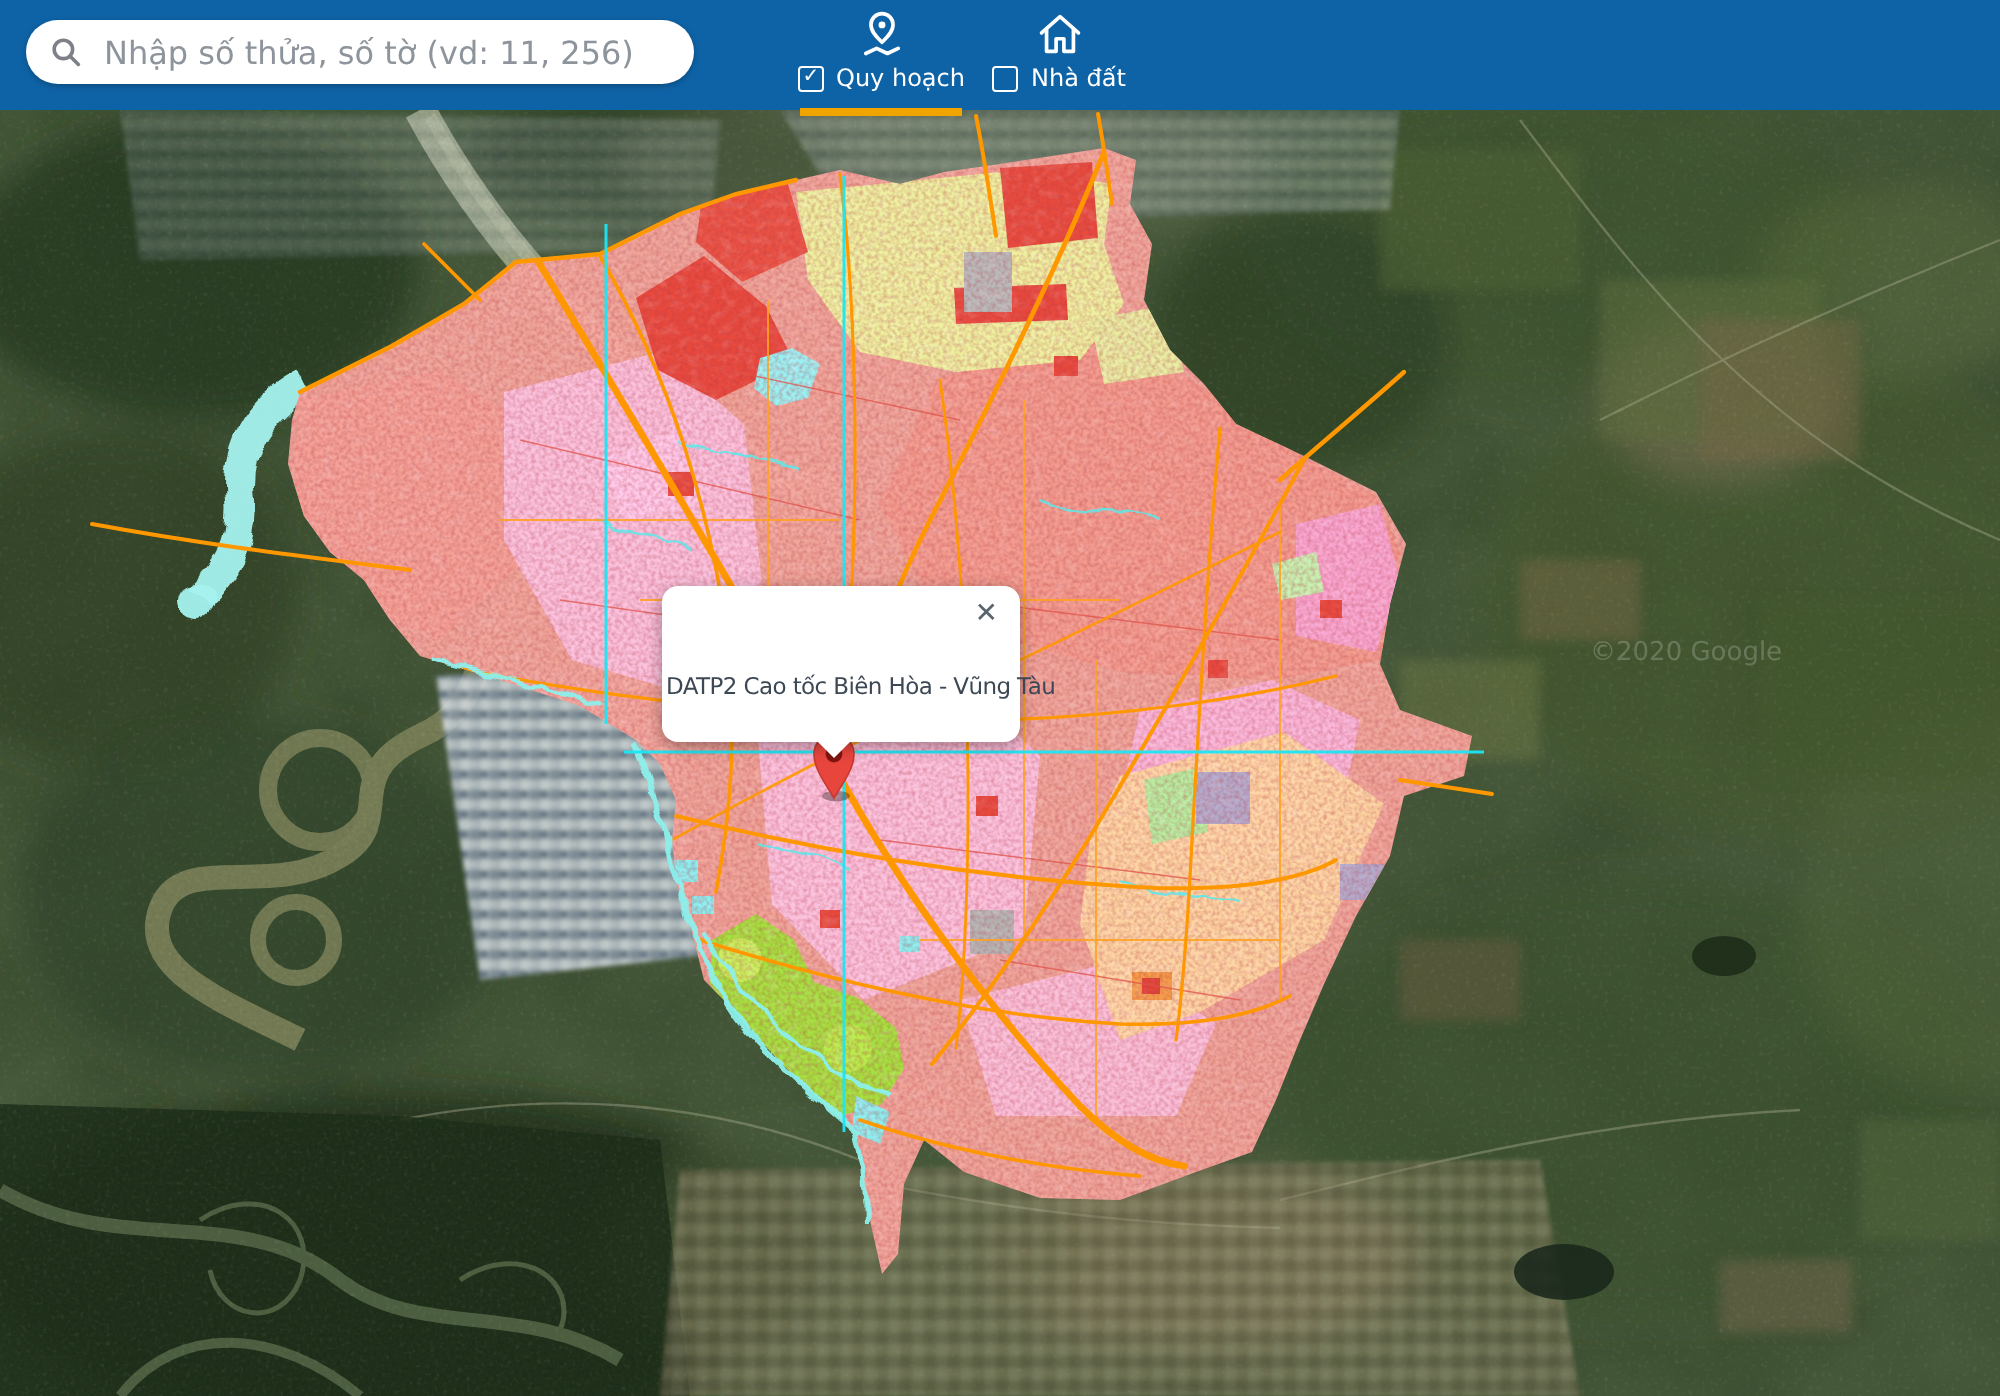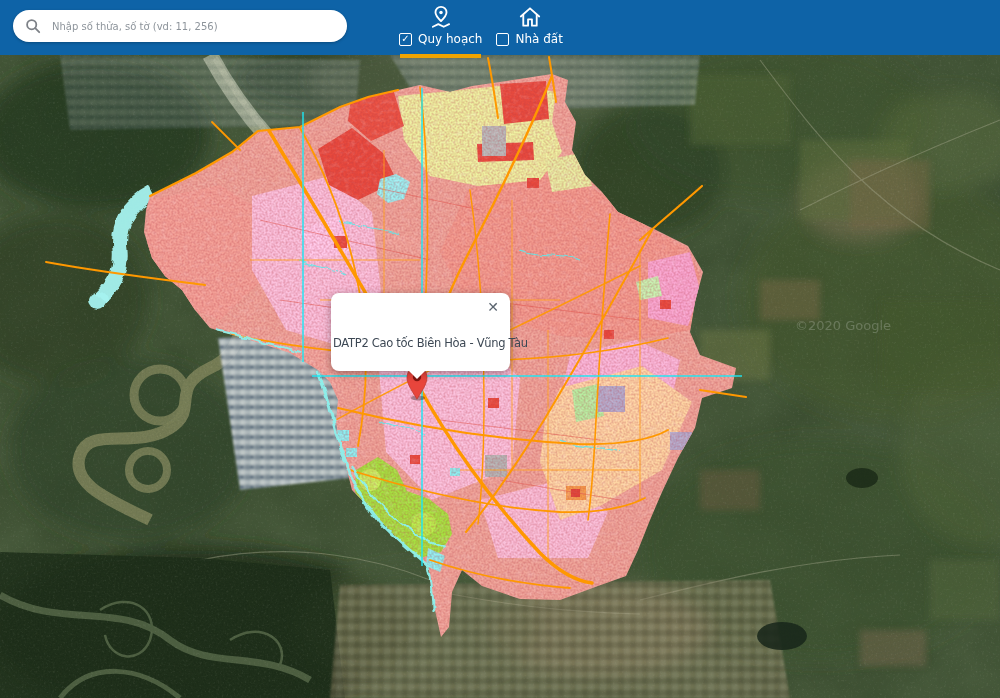--- a/index.html
+++ b/index.html
@@ -9,21 +9,21 @@
   }
   
   .header{position:absolute;top:0;left:0;width:1000px;height:55px;background:#0e63a7;z-index:10;}
   .search{
     position:absolute;left:13px;top:10px;width:334px;height:32px;background:#fff;
     border-radius:17px;display:flex;align-items:center;padding:0 12px;box-sizing:border-box;
     box-shadow:0 1px 3px rgba(0,0,0,.25);
   }
   .search svg{flex:0 0 auto;}
   .search input{
-    border:none;outline:none;flex:1;font-size:10px;color:#333;margin-left:9px;
+    border:none;outline:none;flex:1;font-size:16px;color:#333;margin-left:9px;
     font-family:inherit;background:transparent;min-width:0;
   }
   .search input::placeholder{color:#8d949b;}
   .tabs{position:absolute;left:392px;top:0;height:55px;display:flex;}
   .tab{
     position:relative;height:55px;display:flex;flex-direction:column;align-items:center;
     padding:3px 7px 0;cursor:pointer;
   }
   .tab-icon{height:27px;display:flex;align-items:flex-end;}
   .tab-row{display:flex;align-items:center;gap:6px;margin-top:2px;}

